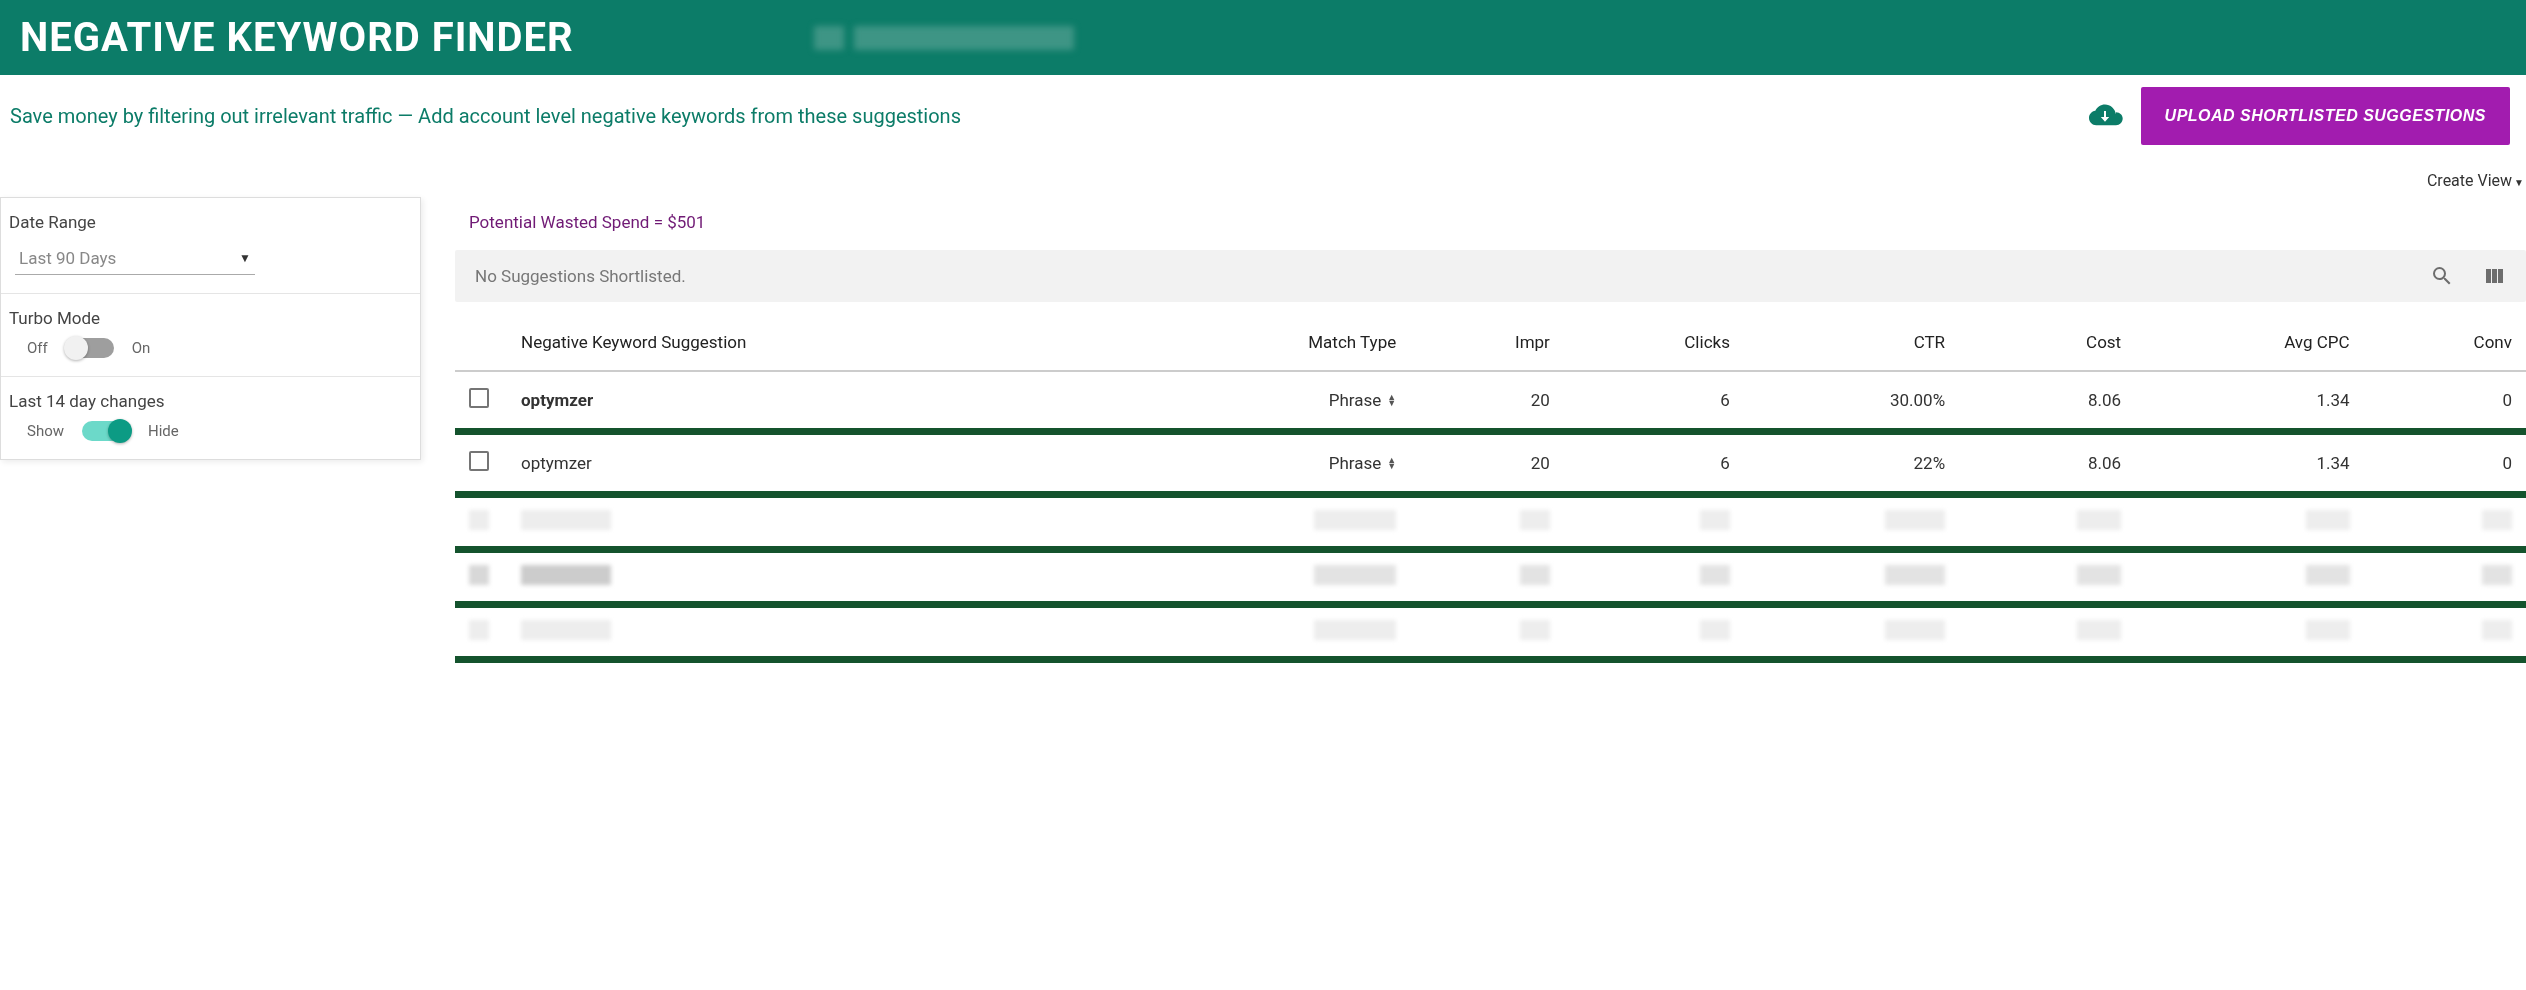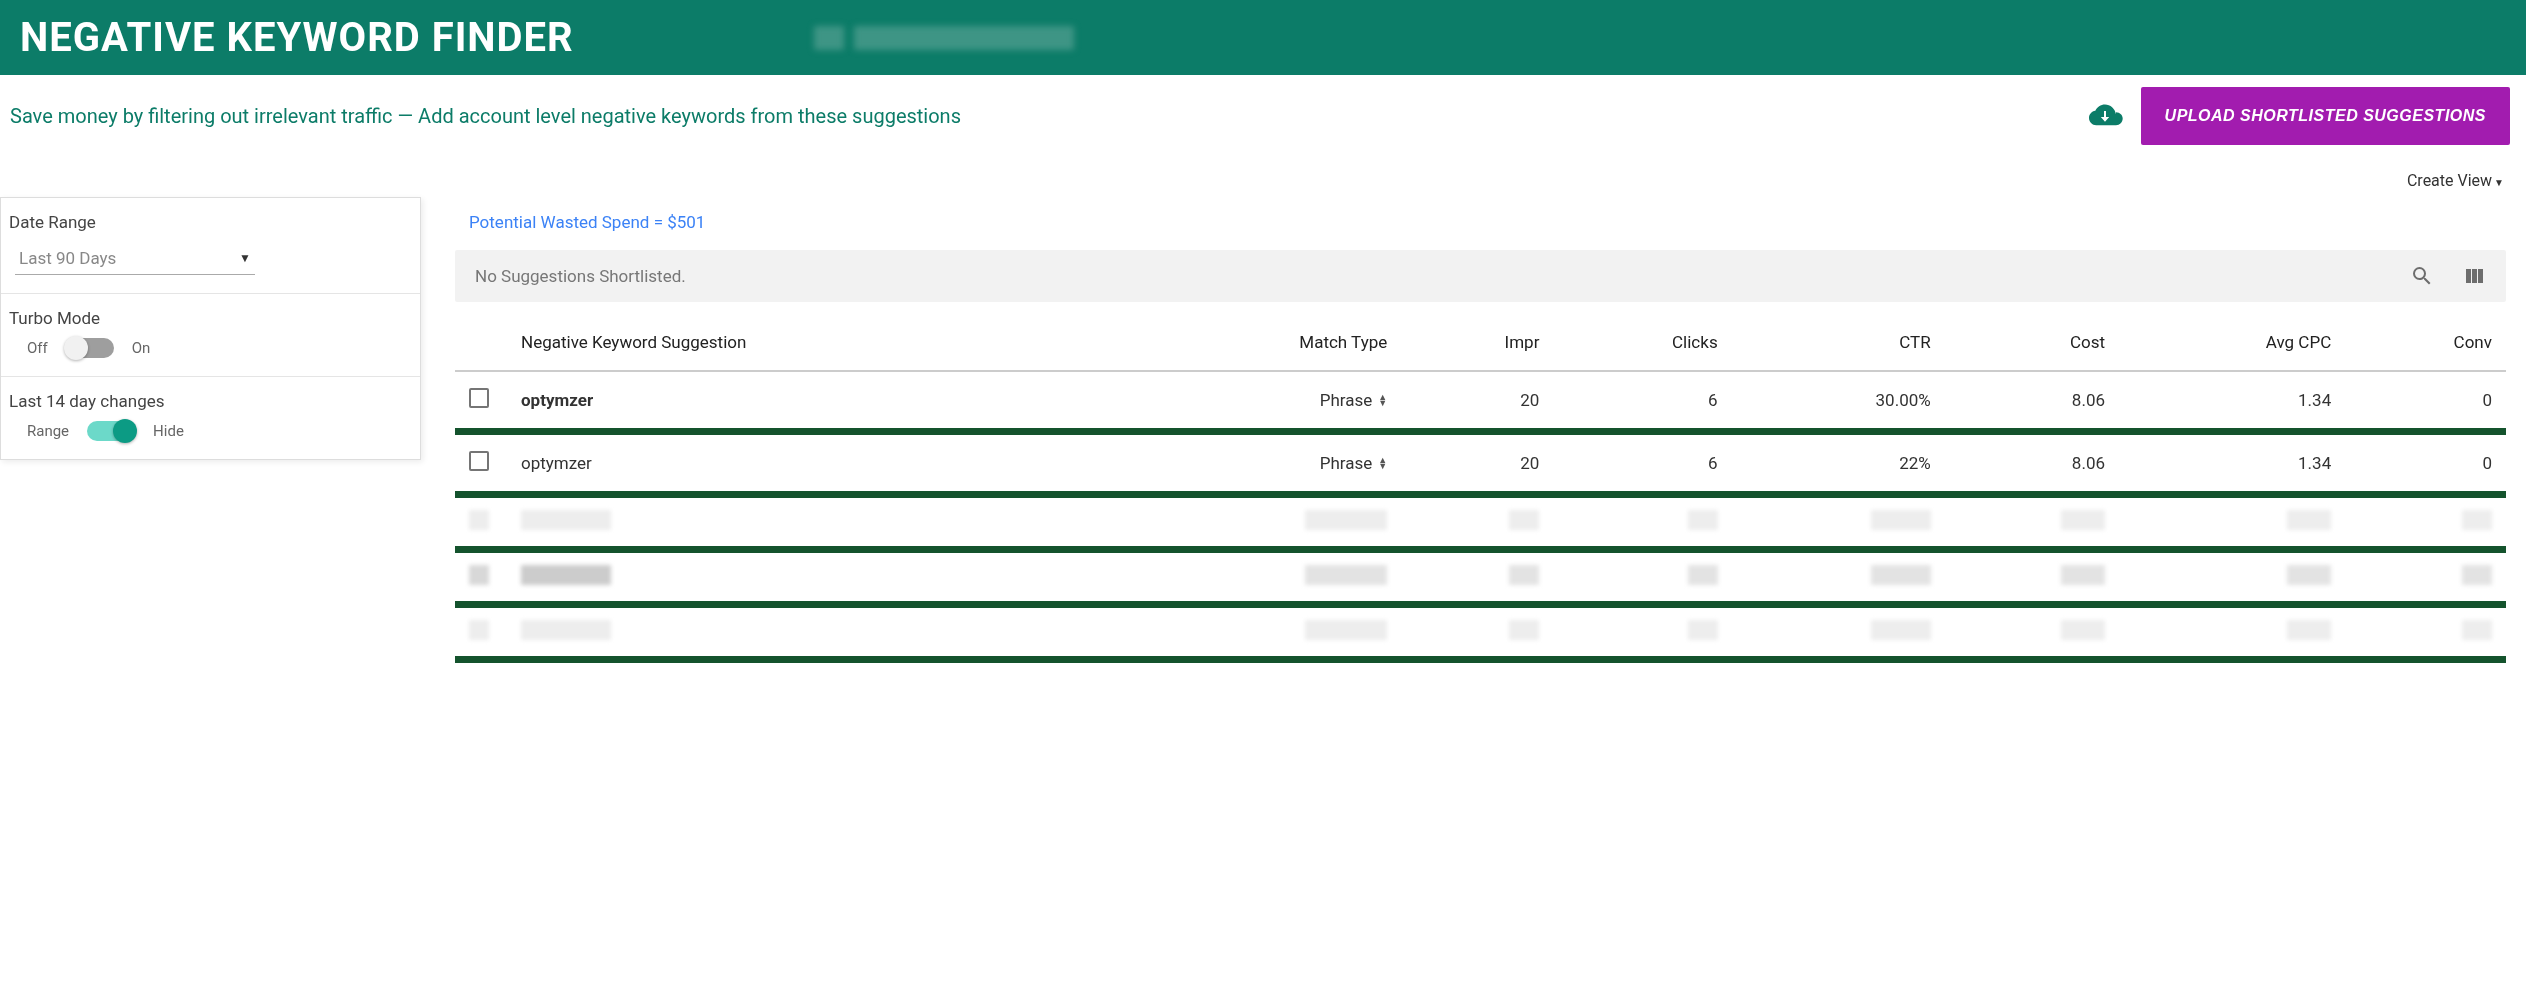--- a/index.html
+++ b/index.html
@@ -28,24 +28,24 @@
 
 .toggle-row { display: flex; align-items: center; gap: 18px; padding-left: 18px; margin-top: 8px; }
 .toggle-label-side { font-size: 15px; color: #666; }
 .toggle { width: 48px; height: 20px; border-radius: 12px; position: relative; cursor: pointer; }
 .toggle.off { background: #9e9e9e; }
 .toggle.on { background: #6cd9c9; }
 .toggle-knob { width: 24px; height: 24px; border-radius: 50%; background: #f1f1f1; position: absolute; top: -2px; box-shadow: 0 1px 3px rgba(0,0,0,0.3); }
 .toggle.off .toggle-knob { left: -2px; }
 .toggle.on .toggle-knob { right: -2px; background: #0c9b84; }
 
-.main { flex: 1; padding: 10px 20px 0 34px; position: relative; }
+.main { flex: 1; padding: 10px 0 0 34px; position: relative; }
 .create-view { text-align: right; font-size: 16px; color: #333; padding: 4px 2px 16px 0; cursor: pointer; }
 .create-view .caret { font-size: 10px; margin-left: 2px; }
-.wasted { font-size: 17px; color: #3b82f6; padding: 6px 14px 18px 14px; }
+.wasted { font-size: 17px; color: #701a75; padding: 6px 14px 18px 14px; }
 .toolbar { background: #f2f2f2; display: flex; align-items: center; padding: 14px 20px; border-radius: 2px; }
 .toolbar-text { color: #777; font-size: 17px; flex: 1; }
 .toolbar-icon { color: #6d6d6d; margin-left: 28px; cursor: pointer; display: flex; }
 
 table { width: 100%; border-collapse: collapse; margin-top: 8px; }
 th { text-align: right; font-weight: 400; font-size: 17px; color: #222; padding: 22px 14px 18px 14px; border-bottom: 2px solid #ccc; white-space: nowrap; }
 th.left { text-align: left; }
 th.check-col { width: 52px; }
 td { padding: 16px 14px; border-bottom: 7px solid #14532d; font-size: 17px; color: #333; text-align: right; }
 td.left { text-align: left; }
@@ -101,21 +101,21 @@
         <span class="toggle-label-side">Off</span>
         <div class="toggle off">
             <div class="toggle-knob"></div>
           </div>
         <span class="toggle-label-side">On</span>
       </div>
     </div>
     <div class="side-section">
       <div class="side-label">Last 14 day changes</div>
       <div class="toggle-row">
-        <span class="toggle-label-side">Range</span>
+        <span class="toggle-label-side">Show</span>
         <div class="toggle on">
             <div class="toggle-knob"></div>
           </div>
         <span class="toggle-label-side">Hide</span>
       </div>
     </div>
   </div>
 
   <div class="main">
     <div class="create-view">

